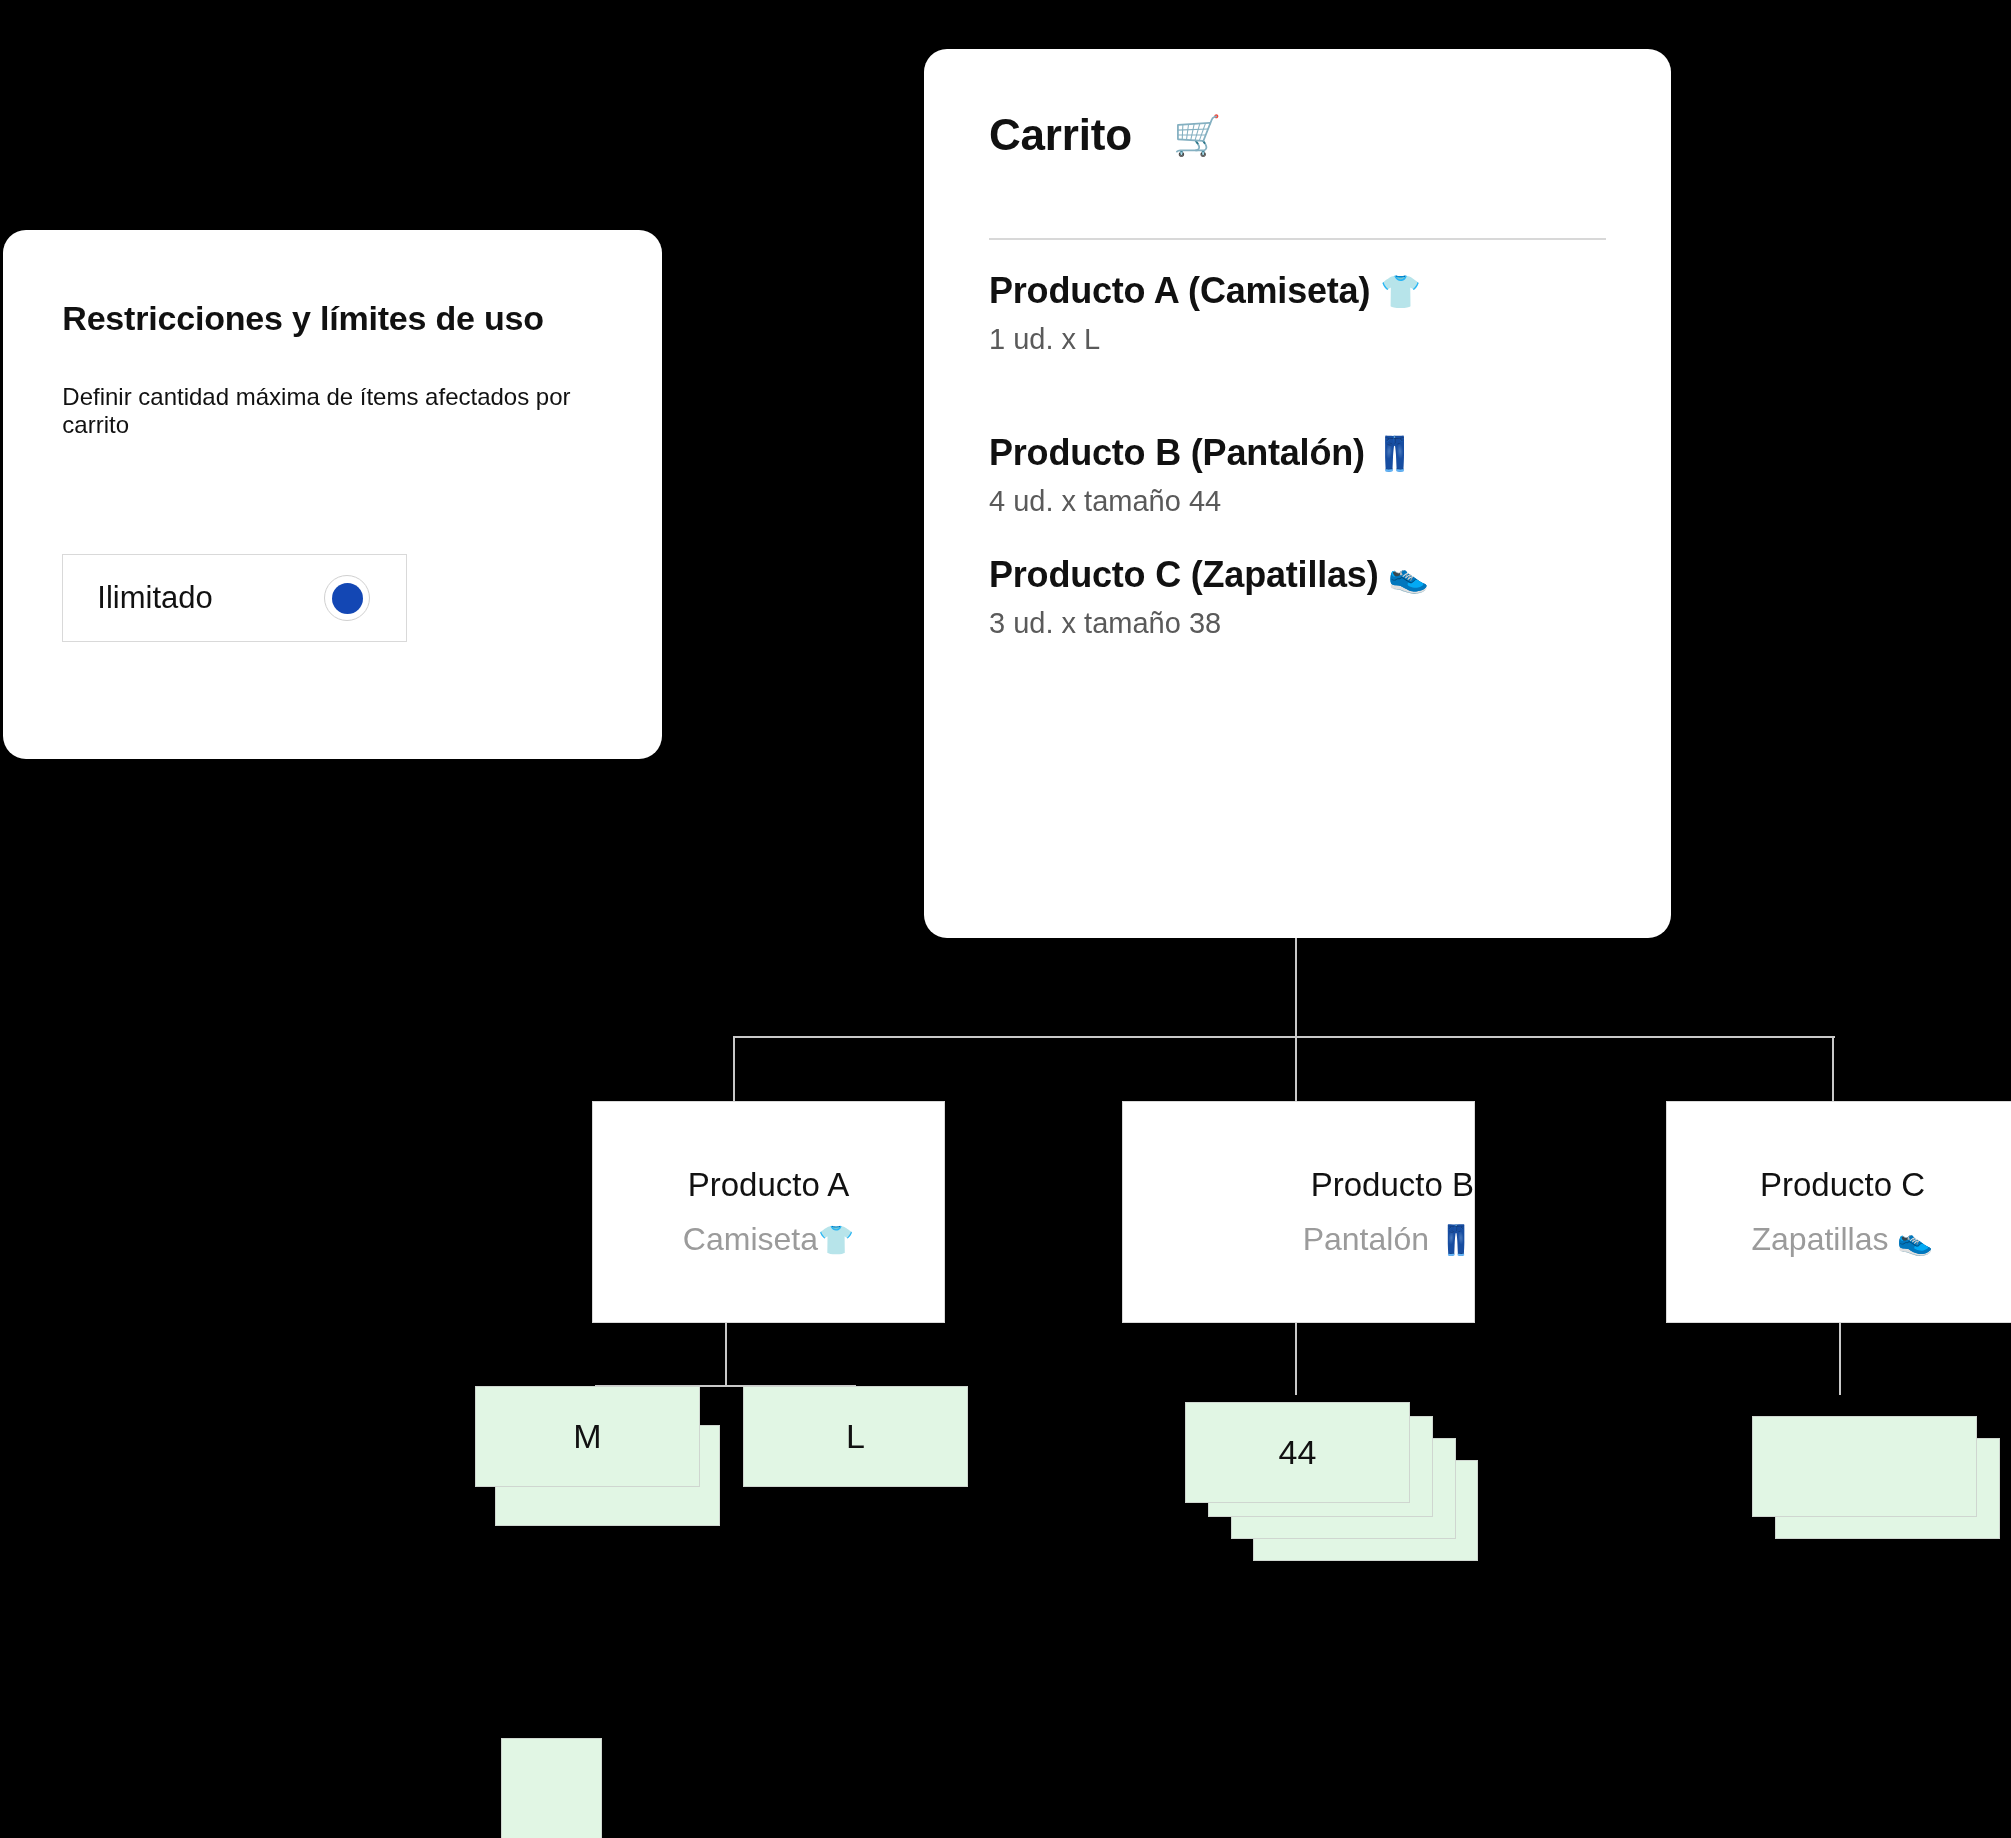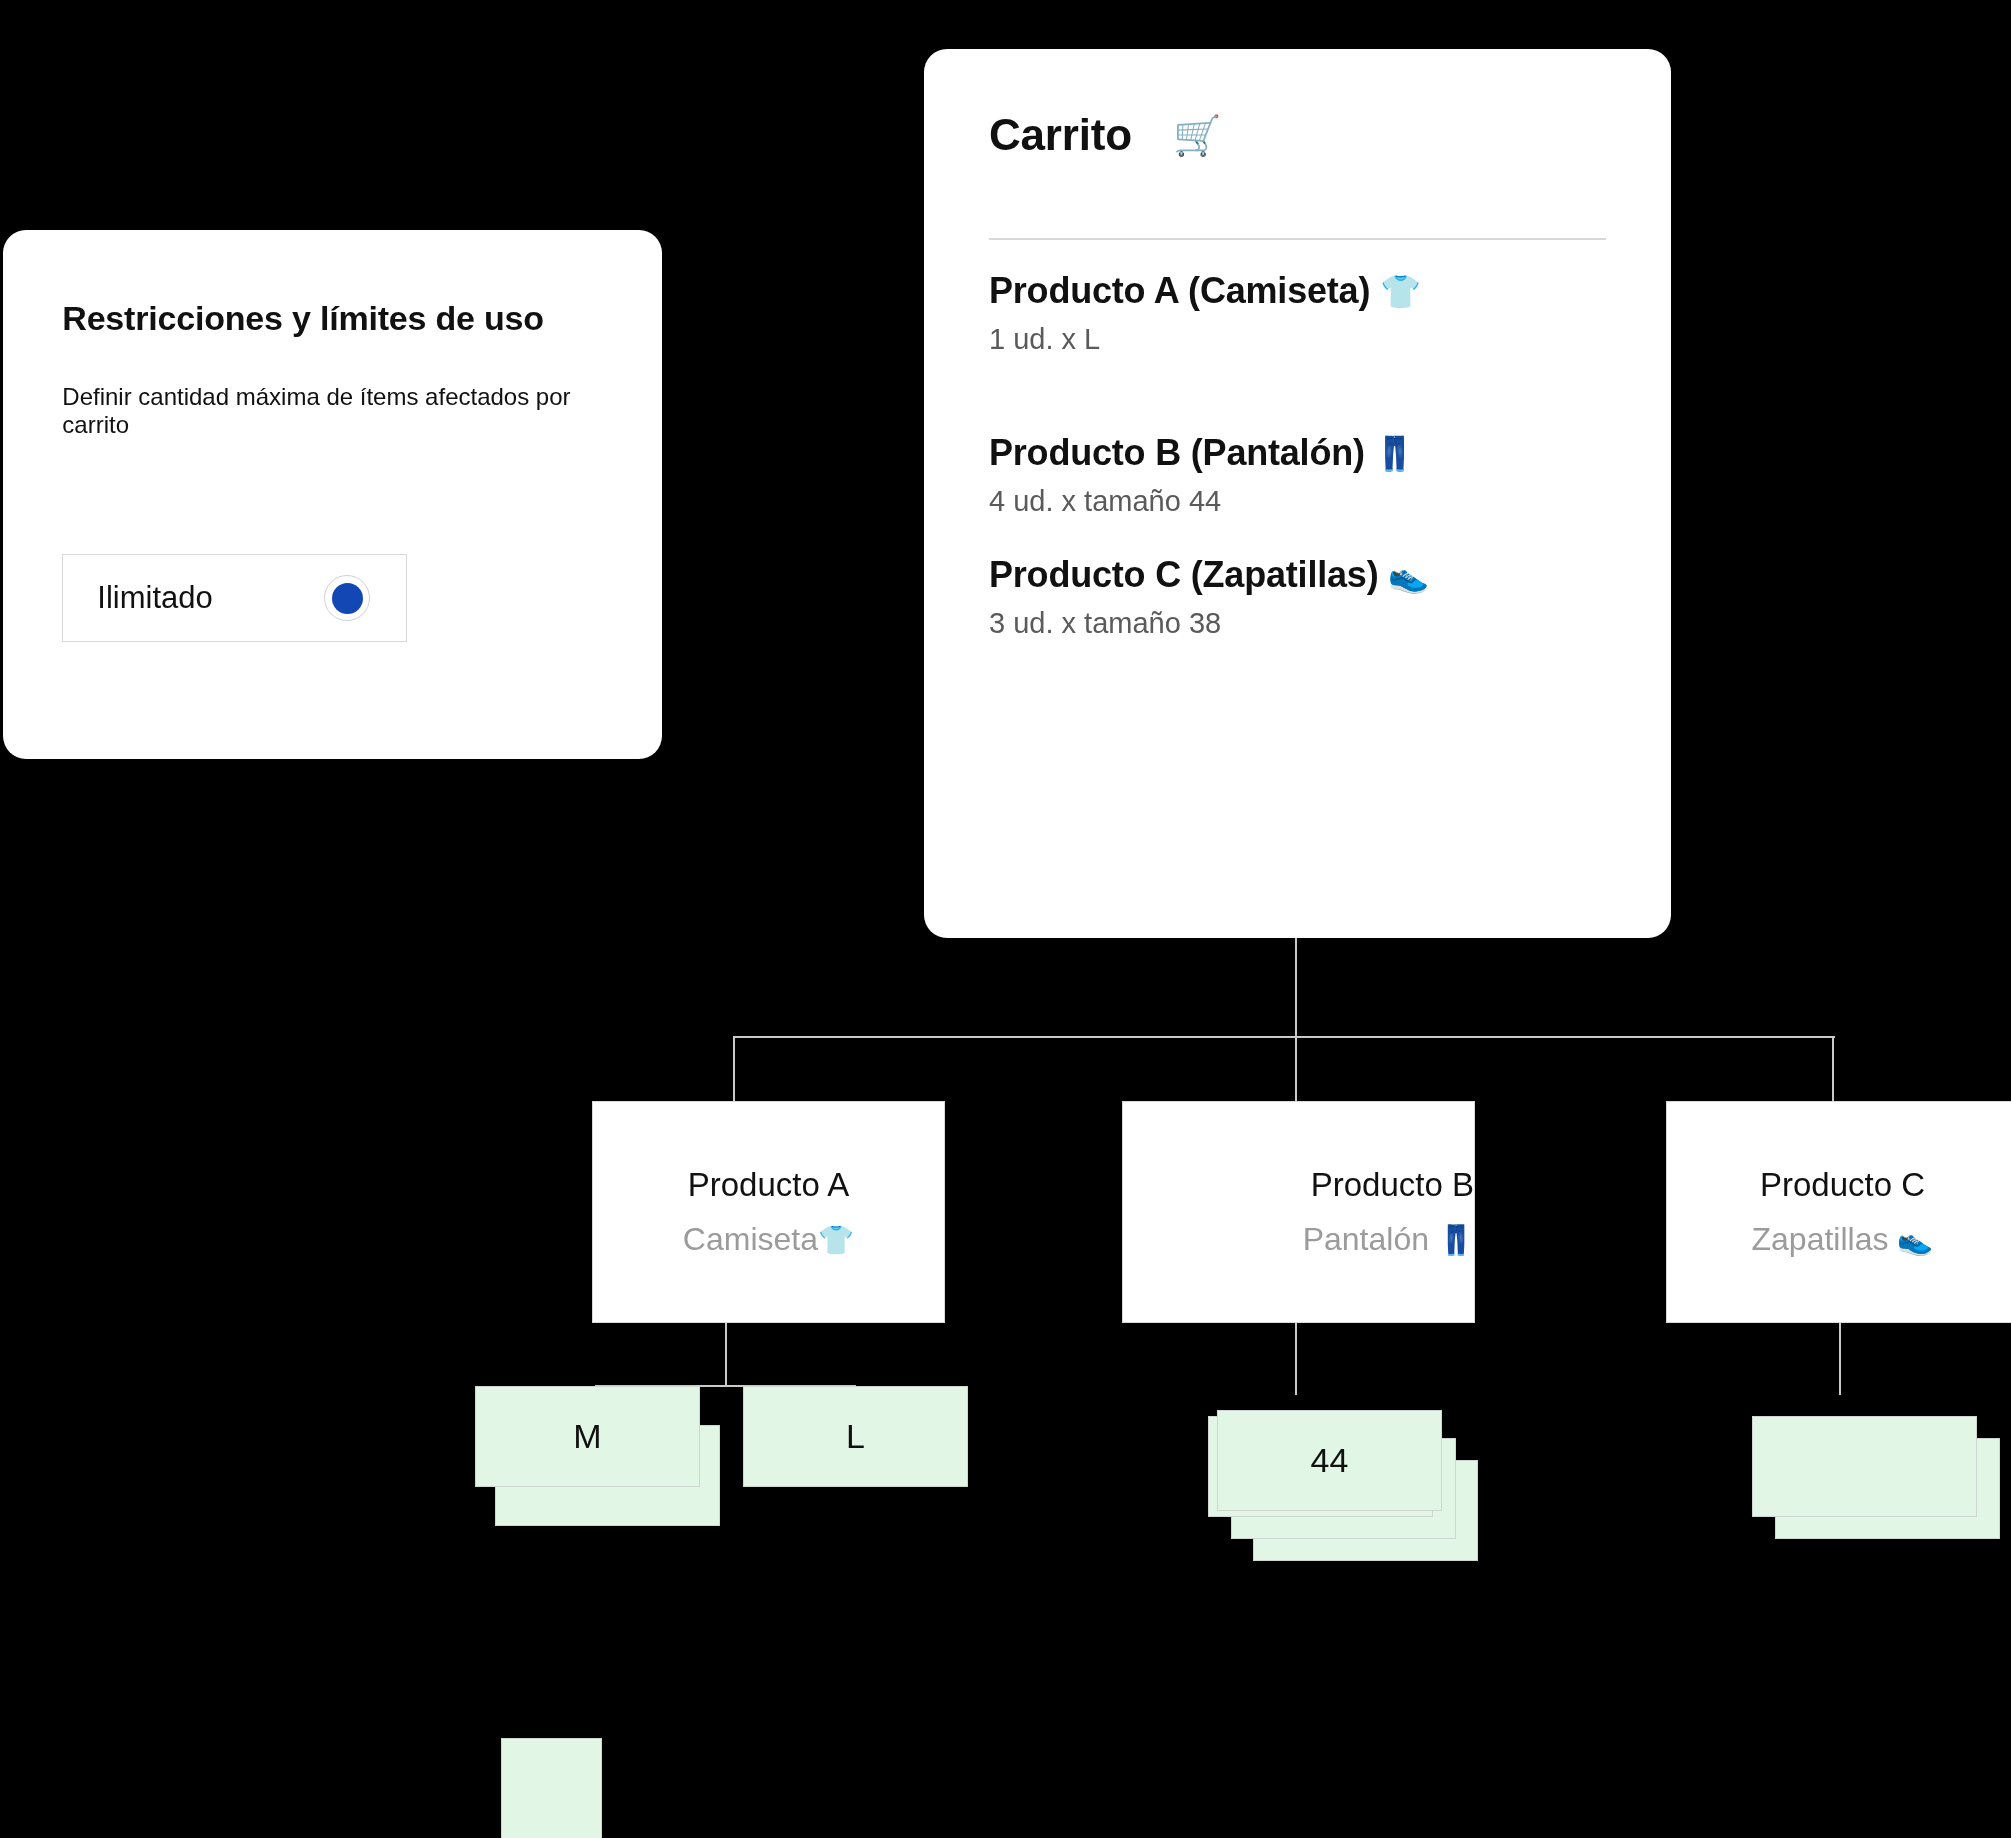--- a/index.html
+++ b/index.html
@@ -318,21 +318,21 @@
   </div>
 
   <div class="size-stack" id="size-stack-l">
     <div class="size-layer top" style="left:0px; top:0px;">L</div>
   </div>
 
   <div class="size-stack" id="size-stack-44">
     <div class="size-layer" style="left:68px; top:66px;"></div>
     <div class="size-layer" style="left:46px; top:44px;"></div>
     <div class="size-layer" style="left:23px; top:22px;"></div>
-    <div class="size-layer top" style="left:0px; top:16px;margin-left:32px;">44</div>
+    <div class="size-layer top" style="left:0px; top:8px;">44</div>
   </div>
 
   <div class="size-stack" id="size-stack-38">
     <div class="size-layer" style="left:46px; top:44px;"></div>
     <div class="size-layer" style="left:23px; top:22px;"></div>
   </div>
 
   <div id="orphan-green-box"></div>
 
 </div>

